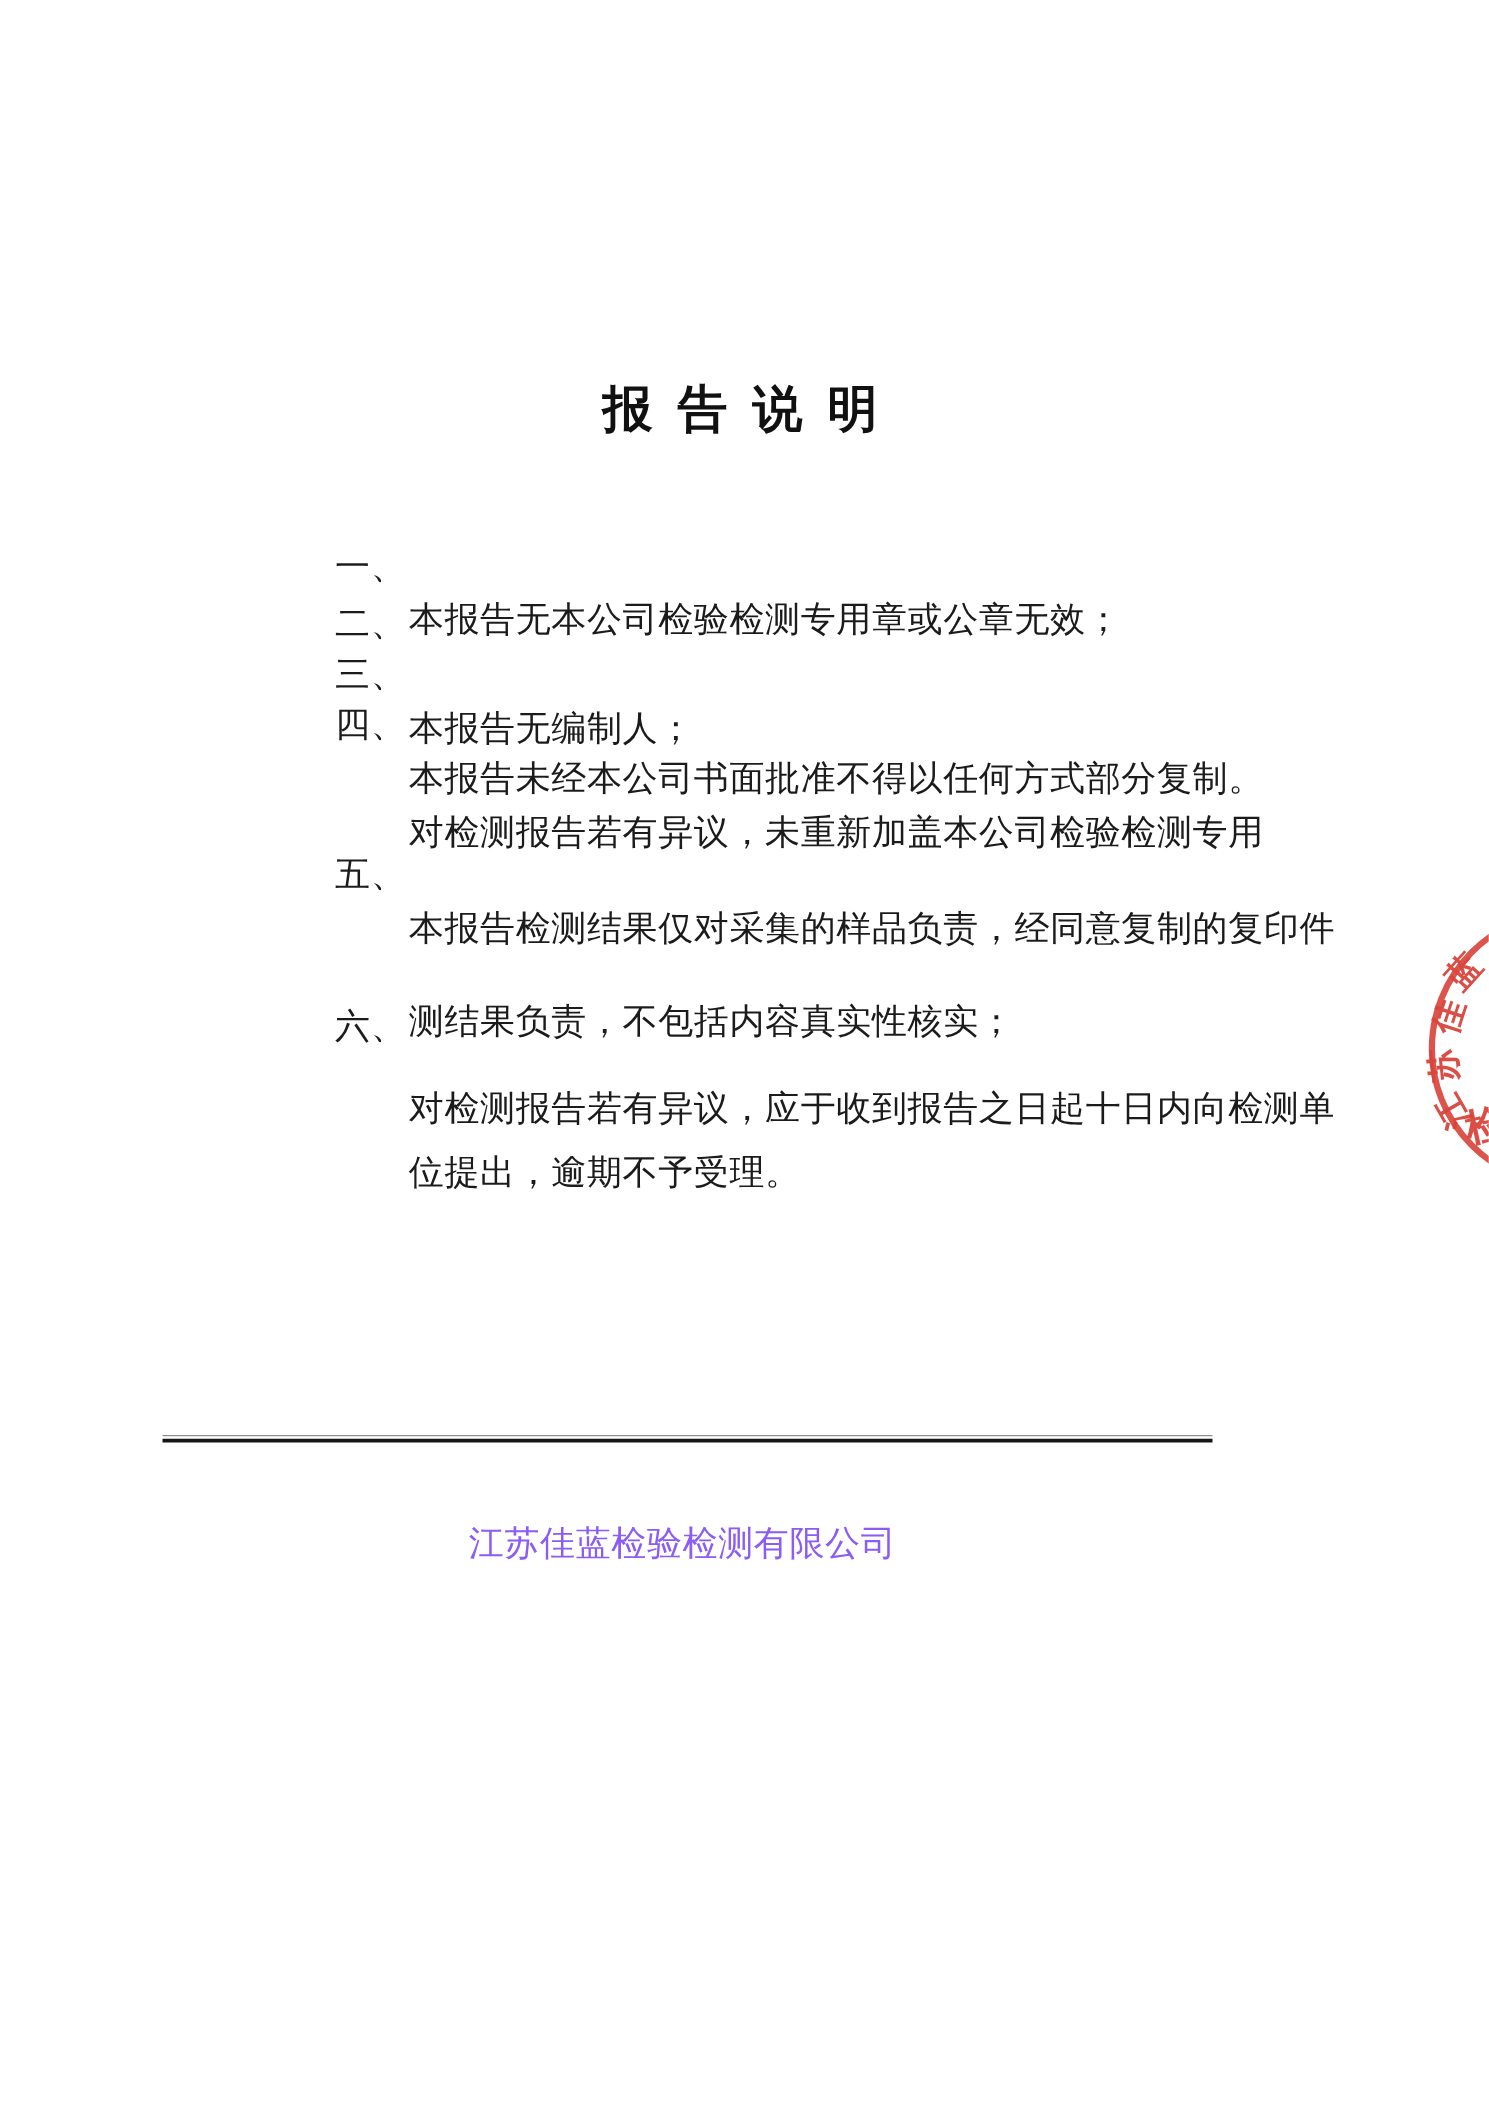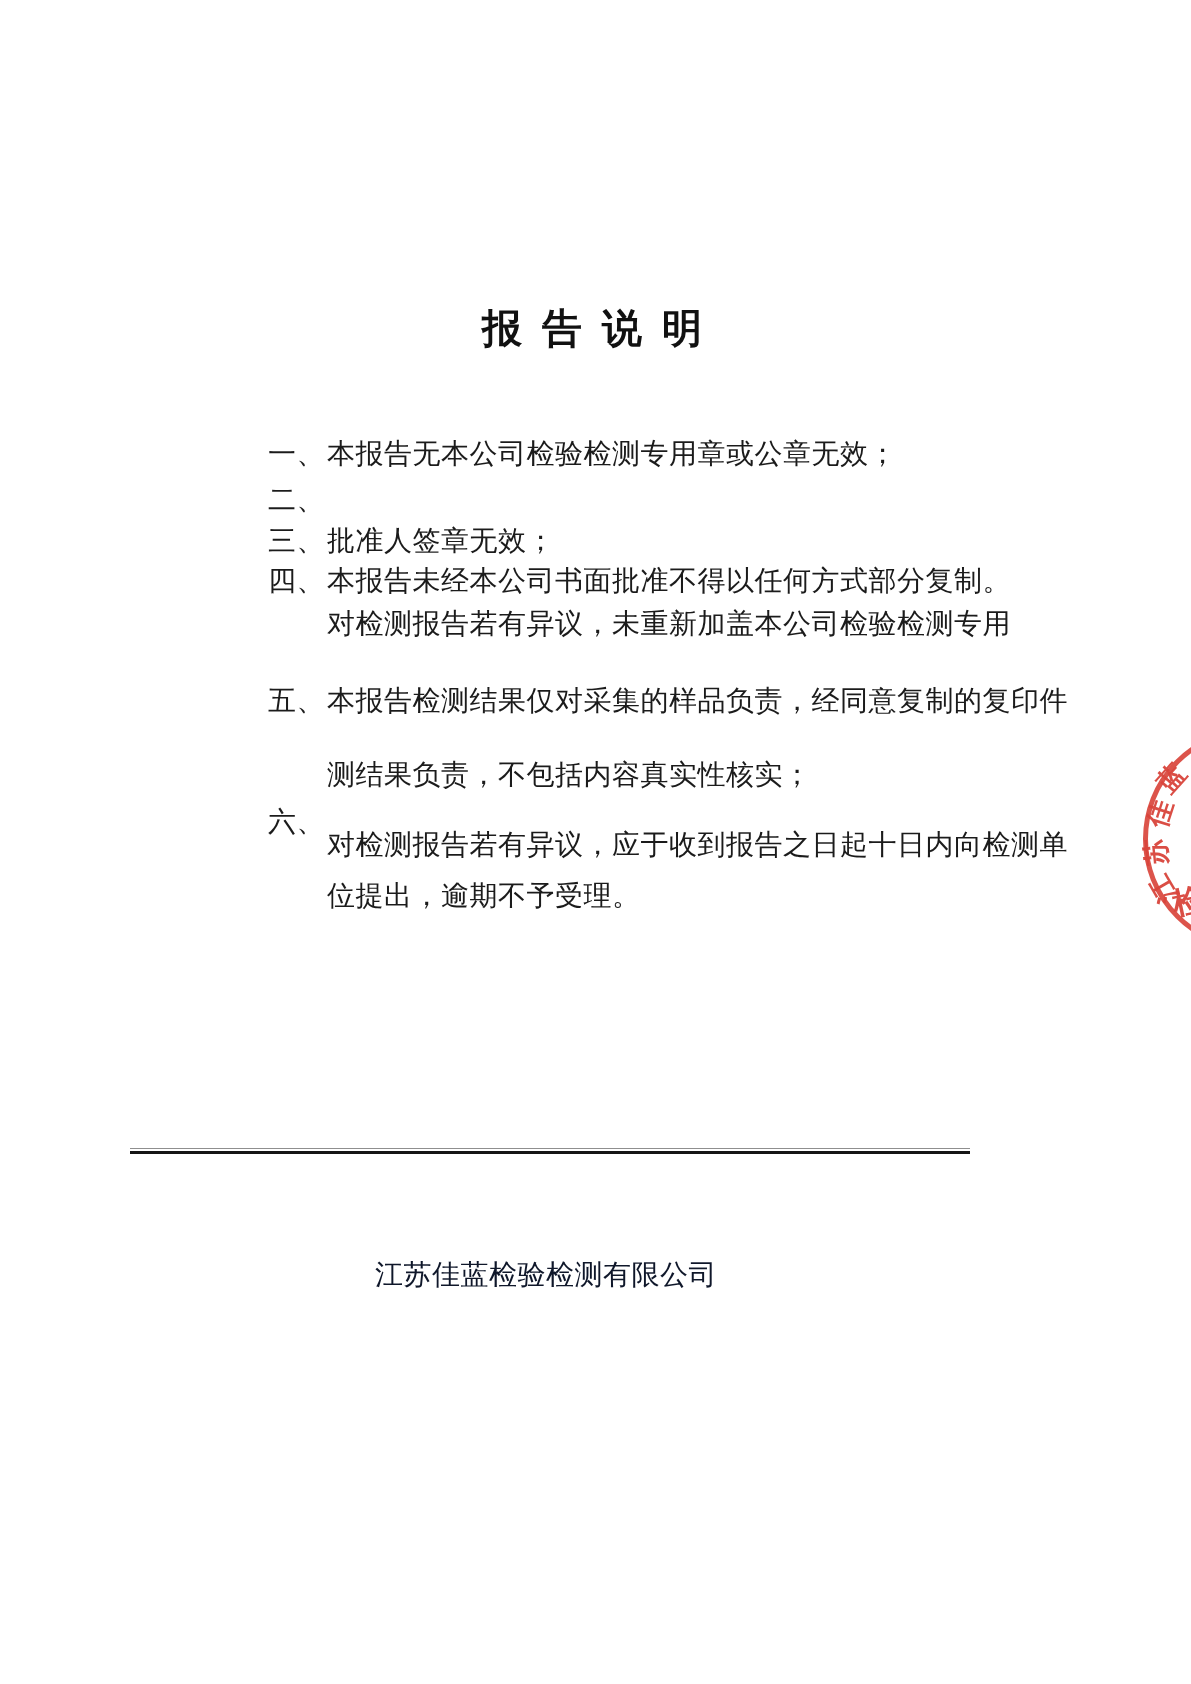--- a/index.html
+++ b/index.html
@@ -29,38 +29,38 @@
   }
   .tline {
     position: absolute;
     font-size: 28px;
     line-height: 32px;
     white-space: nowrap;
     letter-spacing: 0.5px;
     color: #1b1b1b;
   }
   .marker { left: 268px; }
-  .bodytext { left: 327px; }
+  .bodytext { left: 327px; margin-top: 43px; }
   .rule {
     position: absolute;
     left: 130px;
     top: 1148px;
     width: 840px;
     height: 2px;
     border-top: 1px solid #8f8f8f;
     border-bottom: 3px solid #161616;
   }
   .company {
     position: absolute;
     left: 375px;
-    top: 1256px;
+    top: 1216px;
     font-size: 28px;
     letter-spacing: 0.5px;
     white-space: nowrap;
-    color: #0f172a;
+    color: #8b5cf6;
   }
   
   .seal-ring {
     position: absolute;
     left: 1143px;
     top: 727px;
     width: 214px;
     height: 214px;
     border: 5px solid #d9453c;
     border-radius: 50%;
@@ -96,21 +96,21 @@
 <div class="page">
 
   <div class="title">报告说明</div>
 
   <div class="tline marker" style="top:440px">一、</div>
   <div class="tline bodytext" style="top:440px">本报告无本公司检验检测专用章或公章无效；</div>
 
   <div class="tline marker" style="top:486px">二、</div>
 
   <div class="tline marker" style="top:527px">三、</div>
-  <div class="tline bodytext" style="top:527px">批准人签章无效；</div>
+  <div class="tline bodytext" style="top:527px">本报告无编制人；</div>
 
   <div class="tline marker" style="top:567px">四、</div>
   <div class="tline bodytext" style="top:567px">本报告未经本公司书面批准不得以任何方式部分复制。</div>
   <div class="tline bodytext" style="top:610px">对检测报告若有异议，未重新加盖本公司检验检测专用</div>
 
   <div class="tline marker" style="top:687px">五、</div>
   <div class="tline bodytext" style="top:687px">本报告检测结果仅对采集的样品负责，经同意复制的复印件</div>
   <div class="tline bodytext" style="top:761px">测结果负责，不包括内容真实性核实；</div>
 
   <div class="tline marker" style="top:808px">六、</div>

